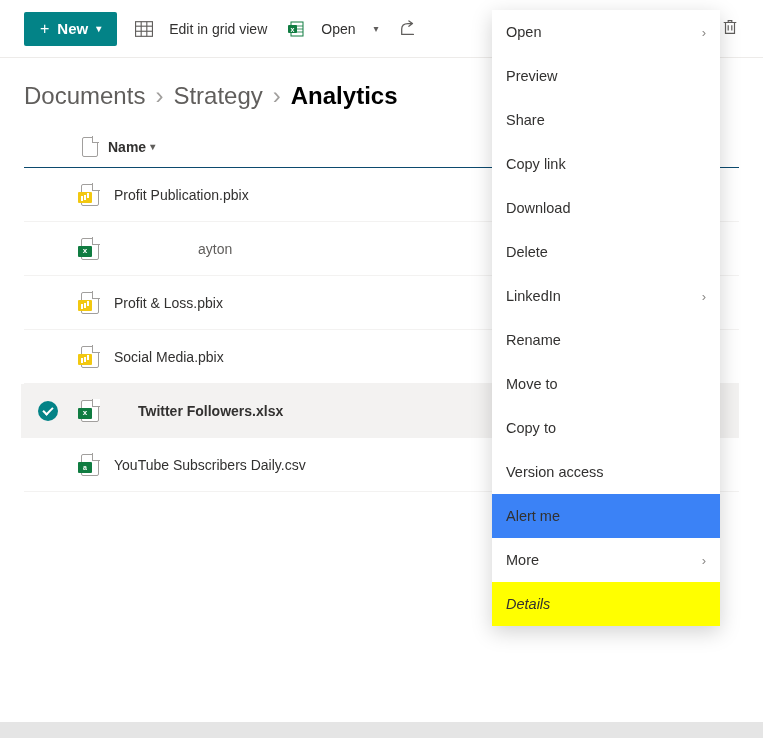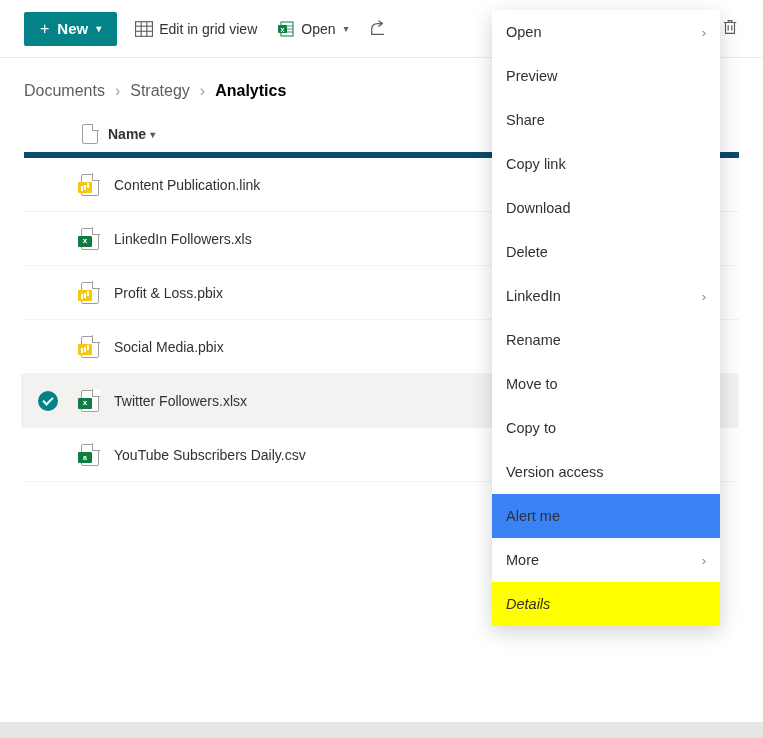--- a/index.html
+++ b/index.html
@@ -34,21 +34,21 @@
       display: flex;
       align-items: center;
       gap: 8px;
       cursor: pointer;
     }
     .new-btn .plus { font-size: 16px; font-weight: 400; }
     .new-btn .chev { font-size: 10px; }
     .tool-item {
       display: flex;
       align-items: center;
-      gap: 6px;
+      gap: 16px;
       cursor: pointer;
       color: #323130;
       padding: 4px 2px;
     }
     .tool-item .chev { font-size: 10px; color: #605e5c; margin-left: 2px; }
     .tool-icon {
       width: 18px;
       height: 18px;
       display: flex;
       align-items: center;
@@ -60,33 +60,33 @@
       cursor: pointer;
       color: #605e5c;
     }
 
     
     .breadcrumb {
       display: flex;
       align-items: center;
       gap: 10px;
       padding: 24px 24px 16px;
-      font-size: 16px;
+      font-size: 24px;
       color: #605e5c;
     }
     .breadcrumb-sep { color: #a19f9d; }
     .breadcrumb .current { color: #000000; font-weight: 700; }
     .breadcrumb span.link { cursor: pointer; }
 
     
     .table-area { padding: 0 24px; }
     .thead {
       display: flex;
       align-items: center;
-      border-bottom: 6px solid #0c4a6e;
+      border-bottom: 1px solid #0c4a6e;
       height: 42px;
     }
     .col-check { width: 48px; }
     .col-icon { width: 36px; display:flex; justify-content:center; }
     .col-name {
       flex: 1;
       display: flex;
       align-items: center;
       gap: 4px;
       font-weight: 600;
@@ -127,21 +127,21 @@
     .check-circle::after {
       content: "";
       width: 8px;
       height: 4px;
       border-left: 2px solid #fff;
       border-bottom: 2px solid #fff;
       transform: rotate(-45deg);
       margin-top: -2px;
     }
     .row .name-text { flex: 1; padding-left: 6px; }
-    .row.selected .name-text { font-weight: 400; }
+    .row.selected .name-text { font-weight: 700; margin-left: 24px; }
     .row-actions {
       width: 90px;
       display: flex;
       align-items: center;
       gap: 8px;
       justify-content: flex-end;
       padding-right: 8px;
     }
     .share-icon-btn, .more-btn {
       width: 32px;
@@ -336,32 +336,31 @@
   </div>
 
   <div id="rows">
       <div class="row">
         <div class="col-check"></div>
         <div class="col-icon">
           <div class="doc-glyph">
             <div class="badge pbix"></div>
           </div>
         </div>
-        <div class="name-text">Content Publication.link</div>
+        <div class="name-text">Profit Publication.pbix</div>
         <div class="row-actions"></div>
         <div class="modified-cell">ayton</div>
       </div>
       <div class="row">
         <div class="col-check"></div>
         <div class="col-icon">
           <div class="doc-glyph">
             <div class="badge xls"></div>
           </div>
         </div>
-        <div class="name-text">LinkedIn Followers.xls</div>
         <div class="row-actions"></div>
         <div class="modified-cell">ayton</div>
       </div>
       <div class="row">
         <div class="col-check"></div>
         <div class="col-icon">
           <div class="doc-glyph">
             <div class="badge pbix"></div>
           </div>
         </div>

